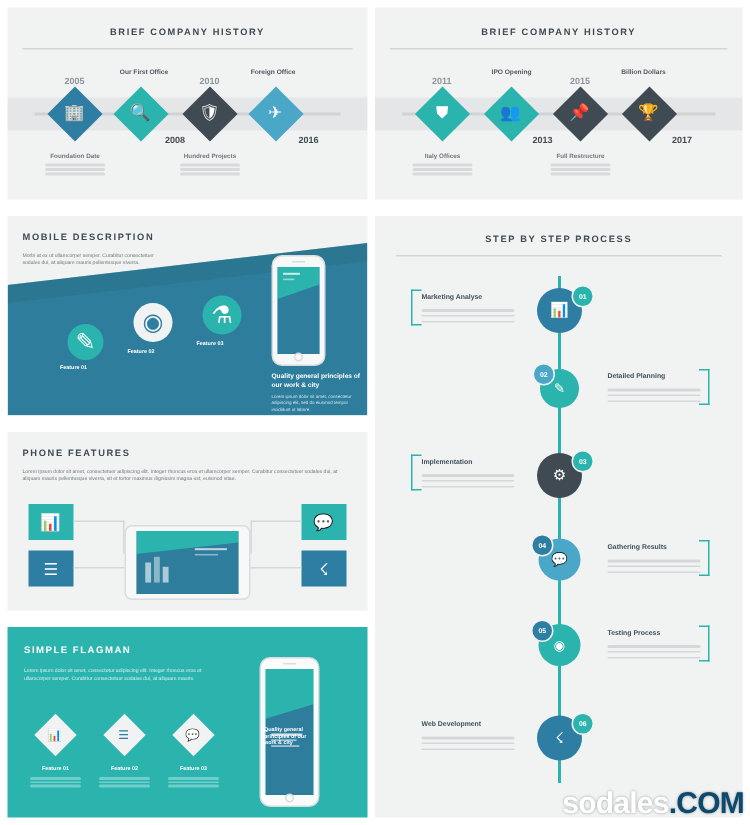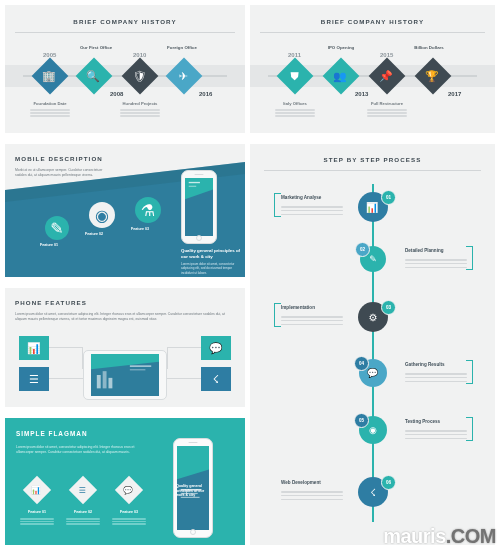--- a/index.html
+++ b/index.html
@@ -99,21 +99,21 @@
   .stitle{position:absolute;font-size:4.6px;color:#41505a;font-weight:bold;}
   .sbody{position:absolute;width:62px;}
   .sbody i{display:block;height:1.5px;background:#d5d8da;margin:2.2px 0;border-radius:1px;}
   .bracket{position:absolute;border:1px solid #2bb3ad;}
   .wm{
     position:absolute;right:4px;bottom:2px;
     font-size:20px;font-weight:bold;color:#ffffff;
     text-shadow:0 0 2px rgba(0,0,0,.35);
     letter-spacing:-0.5px;
   }
-  .wm .dim{color:#737373;}
+  .wm .dim{color:#0c4a6e;}
 </style>
 </head>
 <body>
 
 <div class="page">
 
   <div class="slide" id="hist1">
     <div class="hist-head slide-title">BRIEF COMPANY HISTORY</div>
     <div class="hist-rule"></div>
     <div class="grayband"></div>
@@ -373,16 +373,16 @@
     <div class="snum" style="left:131px;top:331px;background:#2bb3ad;">06</div>
     <div class="stitle" style="left:31px;top:336px;">Web Development</div>
     <div class="sbody" style="left:31px;top:345px;">
         <i></i>
         <i></i>
         <i></i>
       </div>
   </div>
 
   <div class="wm">
-    <span>mauris</span><span class="dim">.COM</span>
+    <span>sodales</span><span class="dim">.COM</span>
   </div>
 
 </div>
 
 </body></html>

